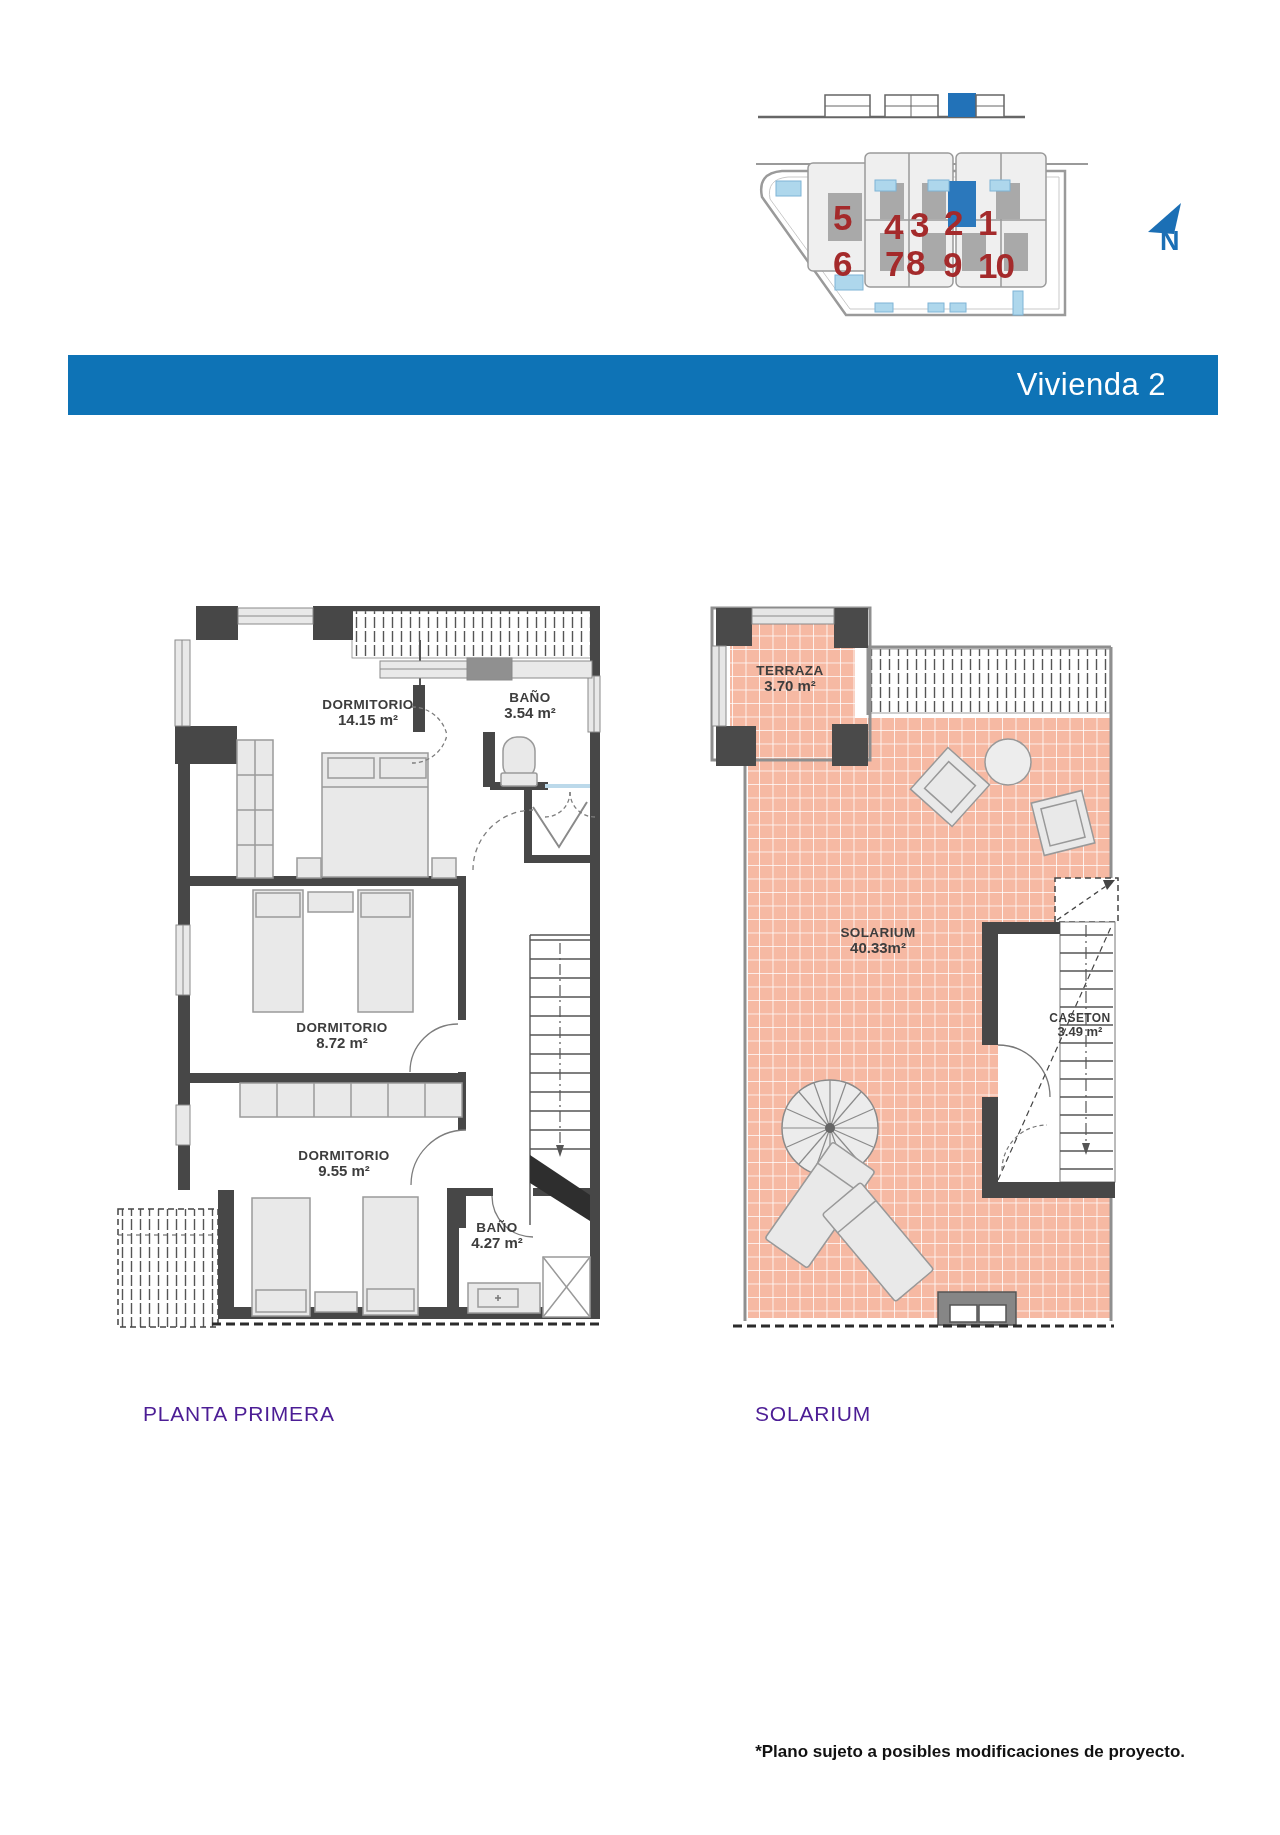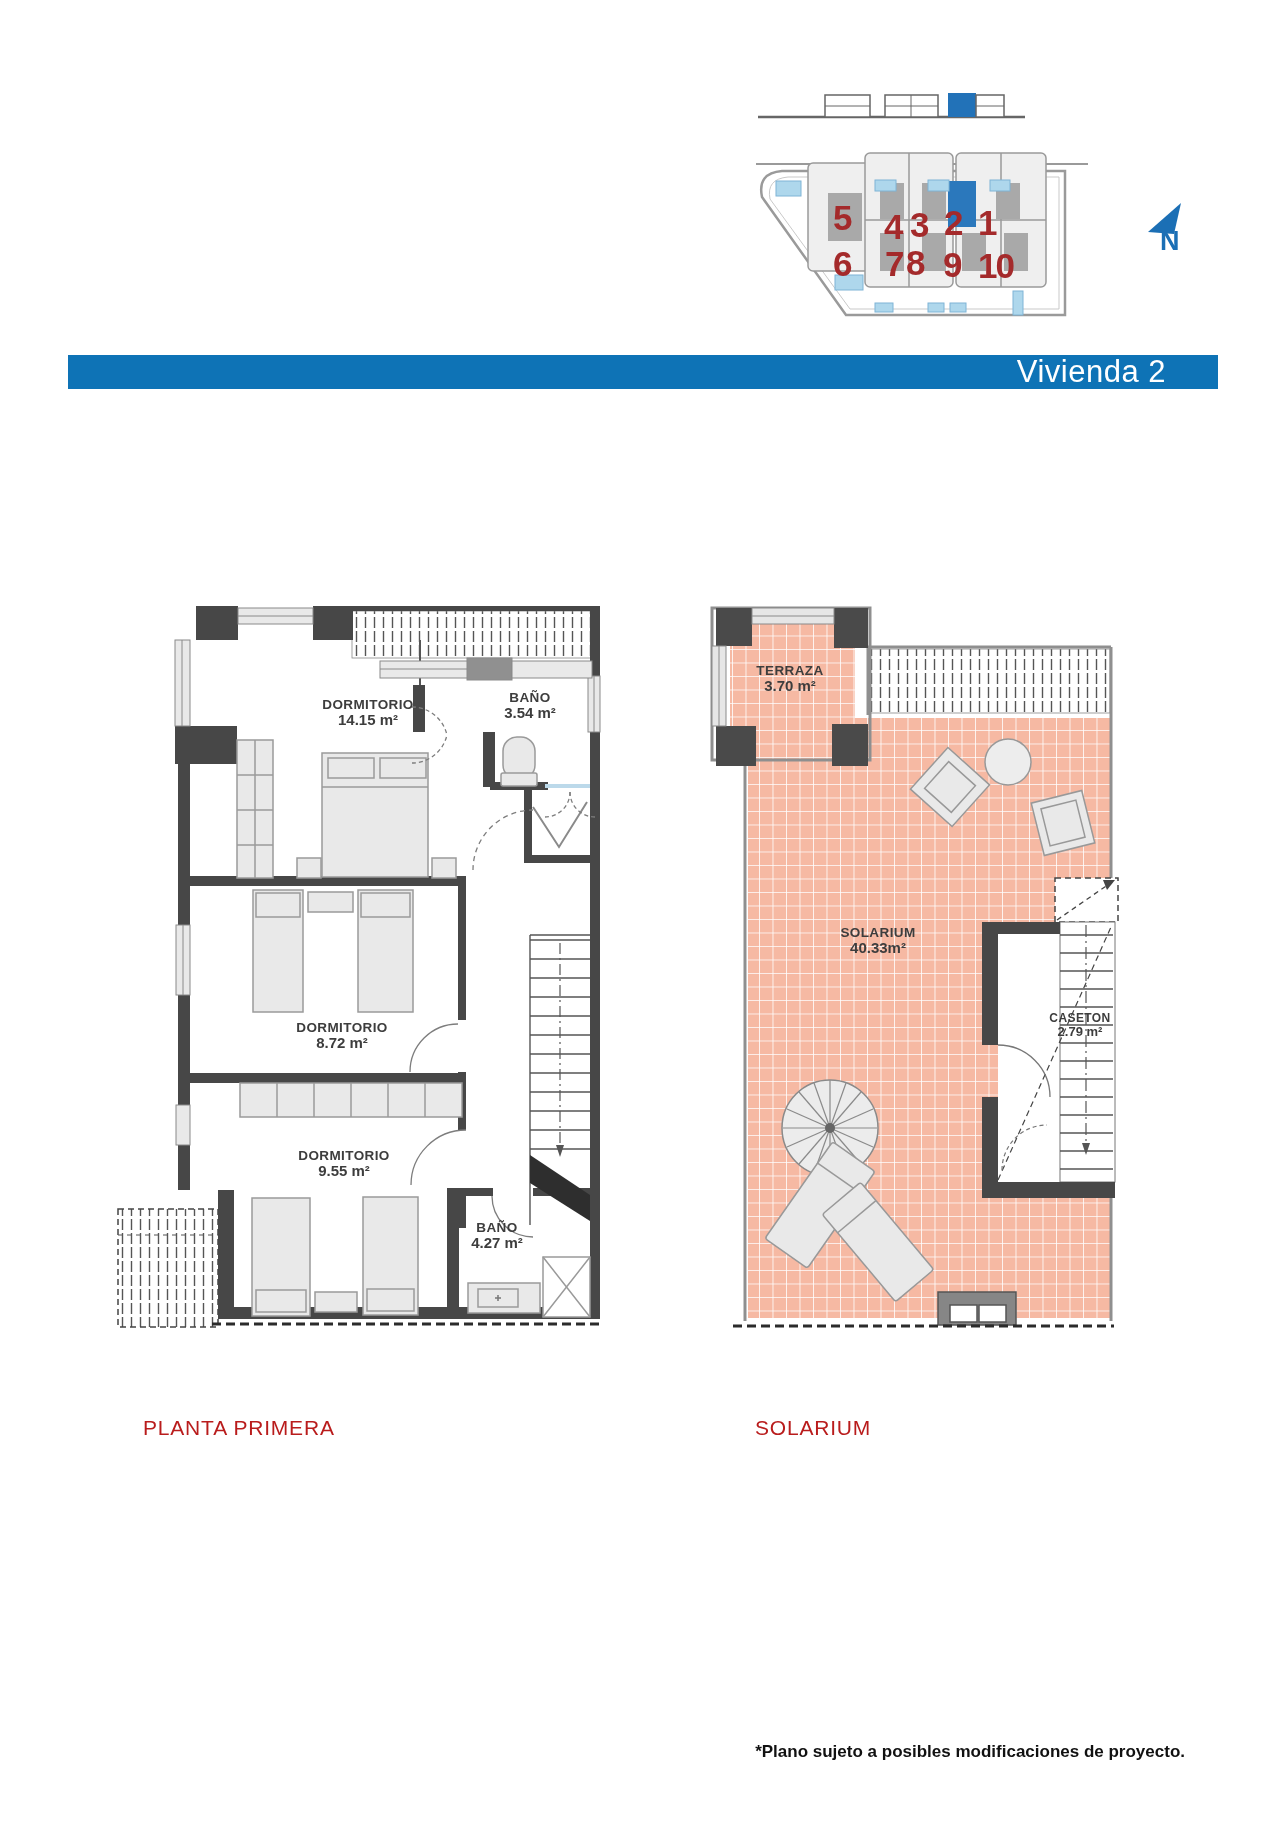--- a/index.html
+++ b/index.html
@@ -5,24 +5,24 @@
   html,body{margin:0;padding:0;background:#fff;}
   .page{position:relative;width:1280px;height:1835px;background:#ffffff;overflow:hidden;
         font-family:"Liberation Sans",sans-serif;}
   svg{position:absolute;z-index:1;}
   .lbl{position:absolute;transform:translateX(-50%);text-align:center;color:#3d3d3d;
        white-space:nowrap;z-index:5;line-height:1.12;}
   .lbl .nm{display:block;font-size:13.5px;font-weight:700;letter-spacing:.4px;}
   .lbl .ar{display:block;font-size:15px;font-weight:700;}
   .lbl.small .nm{font-size:12px;}
   .lbl.small .ar{font-size:13px;}
-  .caption{position:absolute;font-size:21px;color:#b91c1c;letter-spacing:.8px;z-index:5;margin-top:14px;}
+  .caption{position:absolute;font-size:21px;color:#4c1d95;letter-spacing:.8px;z-index:5;}
   .unitnum{position:absolute;color:#a42a2b;font-weight:700;font-size:35px;line-height:1;z-index:6;}
   .unitnum.w2{letter-spacing:-2px;margin-left:15px;}
-  .headerbar{position:absolute;left:68px;top:355px;width:1150px;height:34px;background:#0e73b6;
+  .headerbar{position:absolute;left:68px;top:355px;width:1150px;height:60px;background:#0e73b6;
              display:flex;align-items:center;justify-content:flex-end;z-index:4;}
   .headerbar .ttl{color:#ffffff;font-size:31px;padding-right:52px;font-weight:400;letter-spacing:.5px;}
   .footnote{position:absolute;right:95px;top:1742px;font-size:17px;font-weight:700;color:#111;z-index:5;}
   .north-n{position:absolute;left:1160px;top:226px;font-size:27px;font-weight:700;color:#1b6fb5;z-index:6;}
 </style>
 </head>
 <body>
 
 <div class="page">
 
@@ -390,20 +390,20 @@
   <div class="lbl" style="left:790px;top:663px">
     <span class="nm">TERRAZA</span>
     <span class="ar">3.70 m²</span>
   </div>
   <div class="lbl" style="left:878px;top:925px">
     <span class="nm">SOLARIUM</span>
     <span class="ar">40.33m²</span>
   </div>
   <div class="lbl small" style="left:1080px;top:1012px">
     <span class="nm">CASETON</span>
-    <span class="ar">2.79 m²</span>
+    <span class="ar">3.49 m²</span>
   </div>
 
   <div class="caption" style="left:143px;top:1402px">PLANTA PRIMERA</div>
   <div class="caption" style="left:755px;top:1402px">SOLARIUM</div>
   <div class="footnote">*Plano sujeto a posibles modificaciones de proyecto.</div>
 
 </div>
 
 </body></html>

